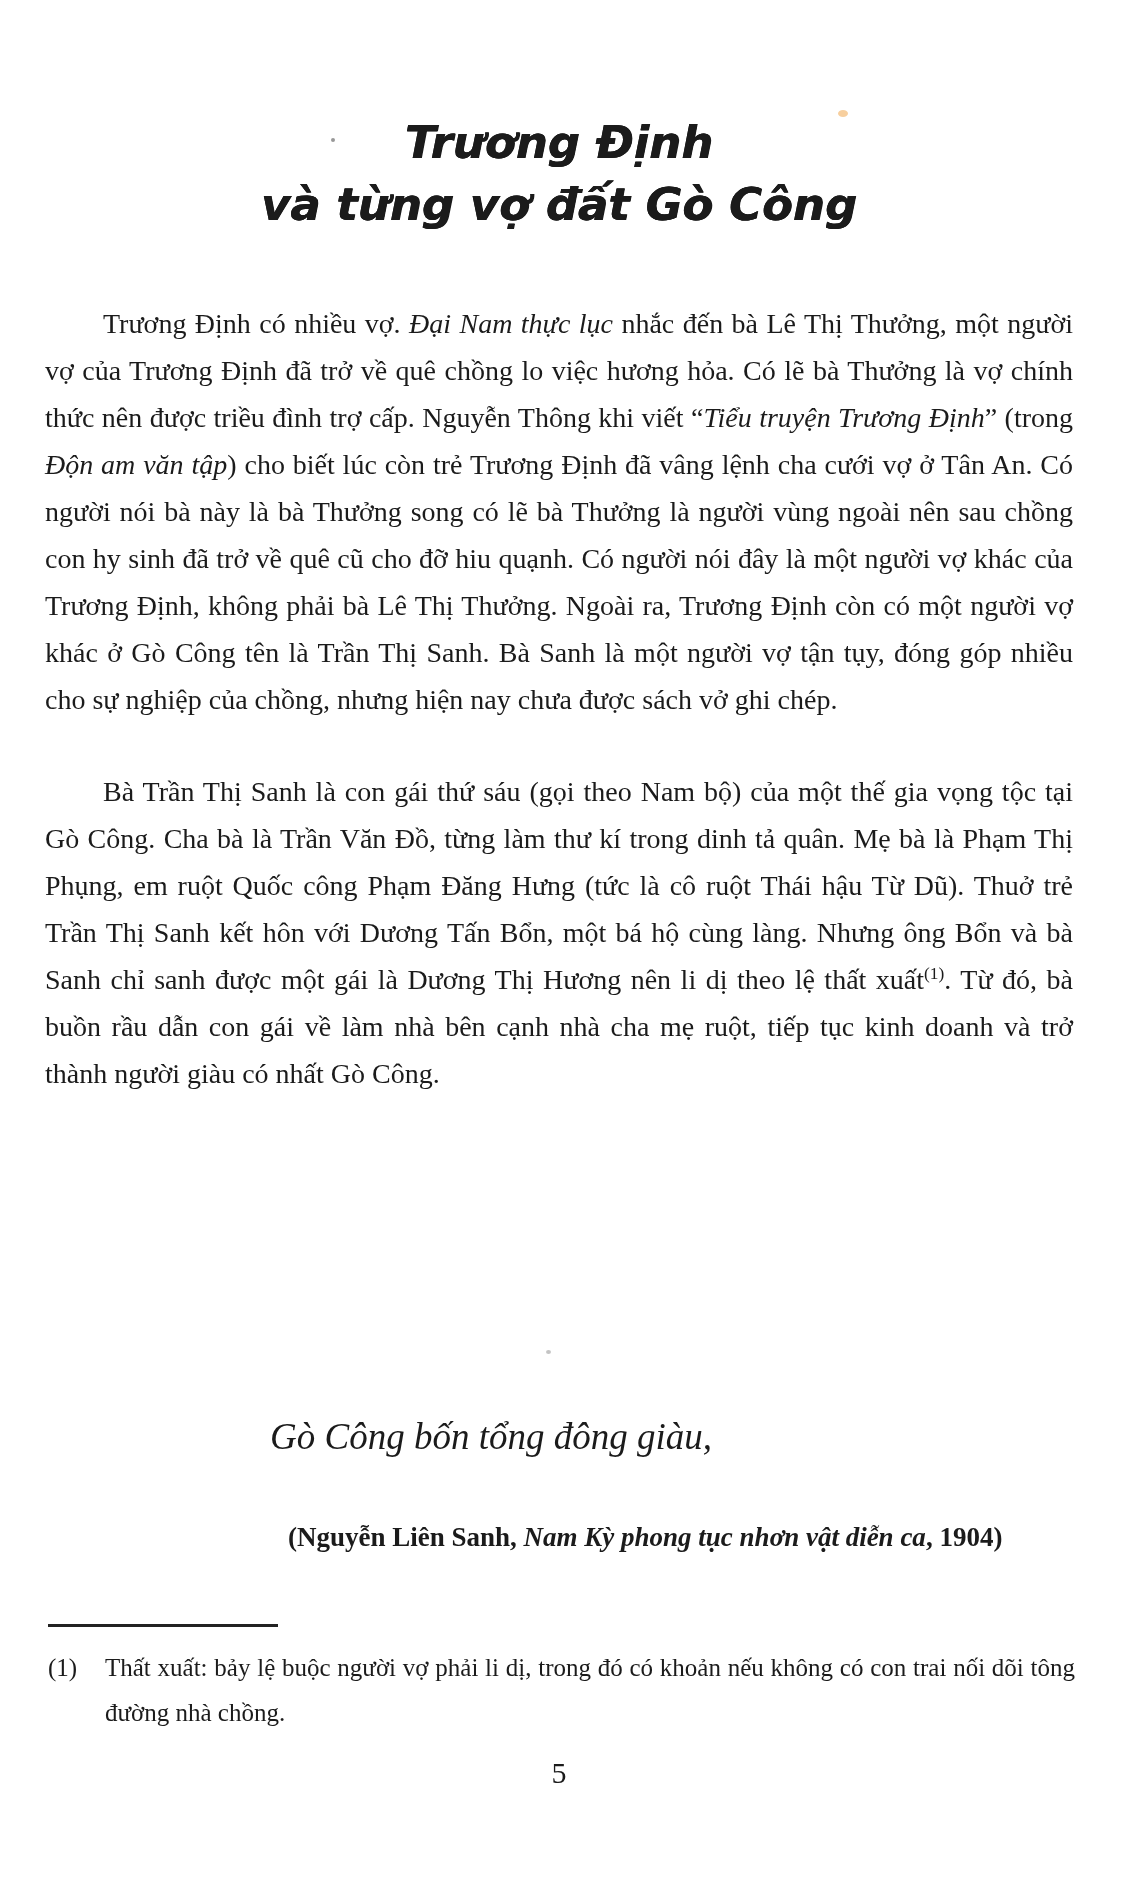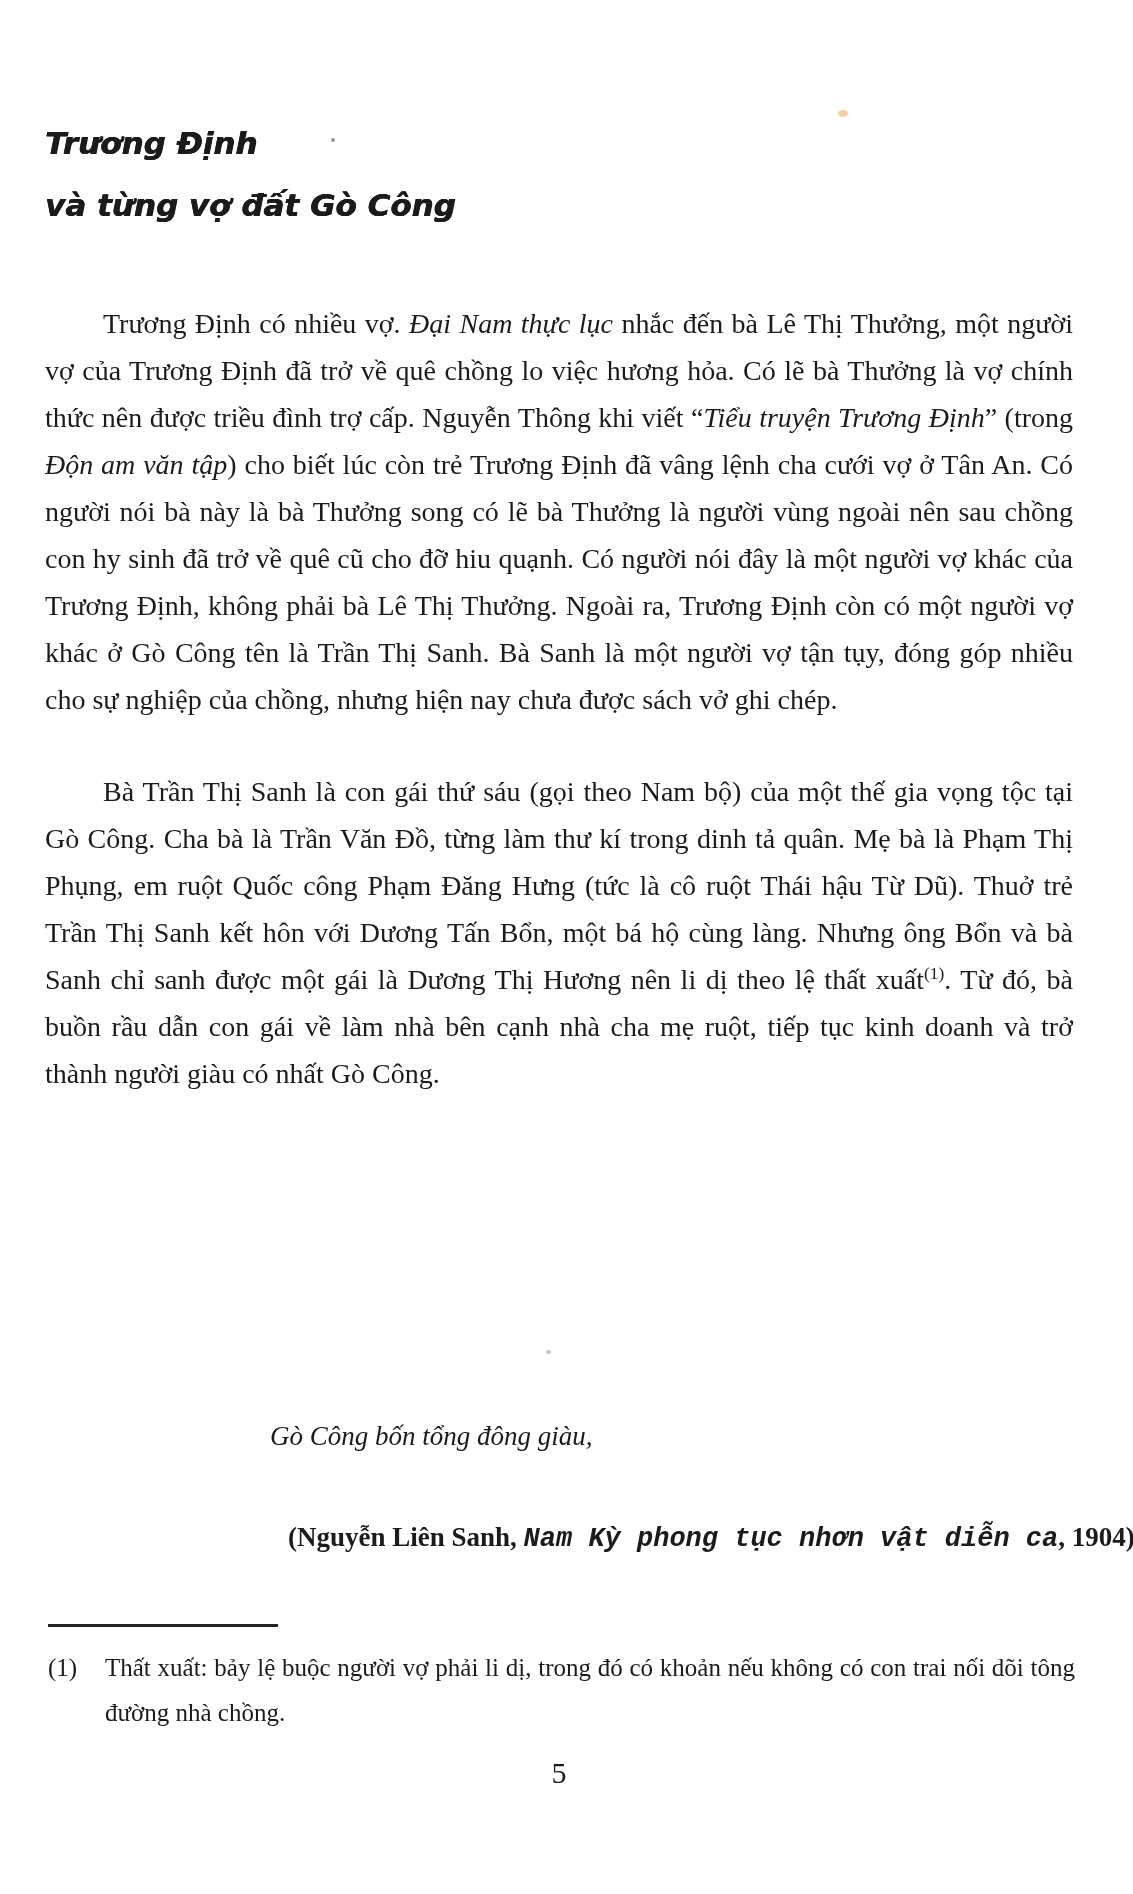--- a/index.html
+++ b/index.html
@@ -11,58 +11,58 @@
     background: #ffffff;
     overflow: hidden;
     color: #1b1b1b;
     font-family: "Liberation Serif", serif;
   }
   .title-block {
     position: absolute;
     top: 112px;
     left: 45px;
     width: 1028px;
-    text-align: left;
+    text-align: center;
     font-family: "DejaVu Sans", sans-serif;
     font-weight: bold;
     font-style: italic;
-    font-size: 31px;
+    font-size: 45px;
     line-height: 62px;
     letter-spacing: 0px;
     text-shadow: 0.6px 0 0 currentColor, 0 0.4px 0 currentColor;
   }
   .body-block {
     position: absolute;
     top: 300px;
     left: 45px;
     width: 1028px;
     font-size: 28px;
     line-height: 47px;
     text-align: justify;
   }
   .body-block p { margin: 0; text-indent: 58px; }
   .body-block p.second { margin-top: 45px; }
   .fn-ref { font-size: 0.62em; vertical-align: super; line-height: 0; }
   .verse-block {
     position: absolute;
     top: 1398px;
     left: 270px;
-    font-size: 27px;
+    font-size: 37px;
     font-style: italic;
     line-height: 77px;
   }
   .attribution {
     position: absolute;
     top: 1522px;
     left: 288px;
     font-size: 27px;
     font-weight: bold;
     white-space: nowrap;
   }
-  .attribution .book { font-style: italic; font-family: Liberation Mono, monospace; }
+  .attribution .book { font-style: italic; }
   .footnote-rule {
     position: absolute;
     top: 1624px;
     left: 48px;
     width: 230px;
     height: 3px;
     background: #222;
   }
   .footnote {
     position: absolute;

